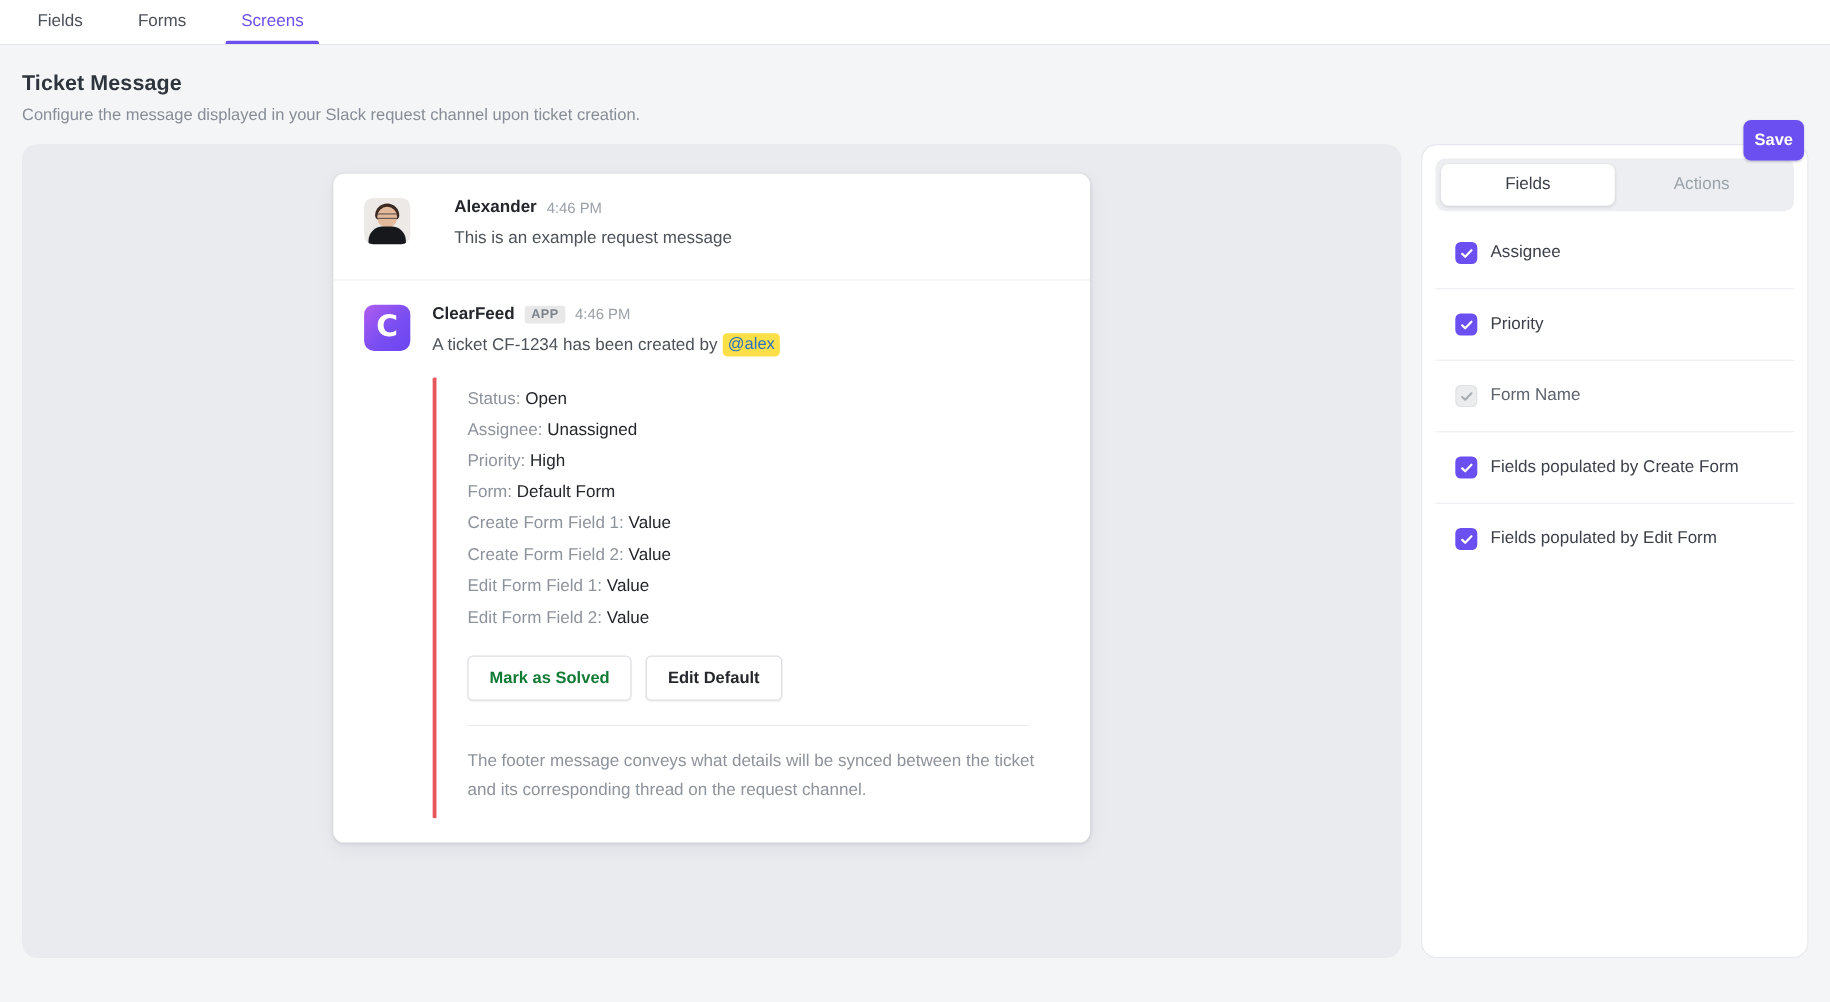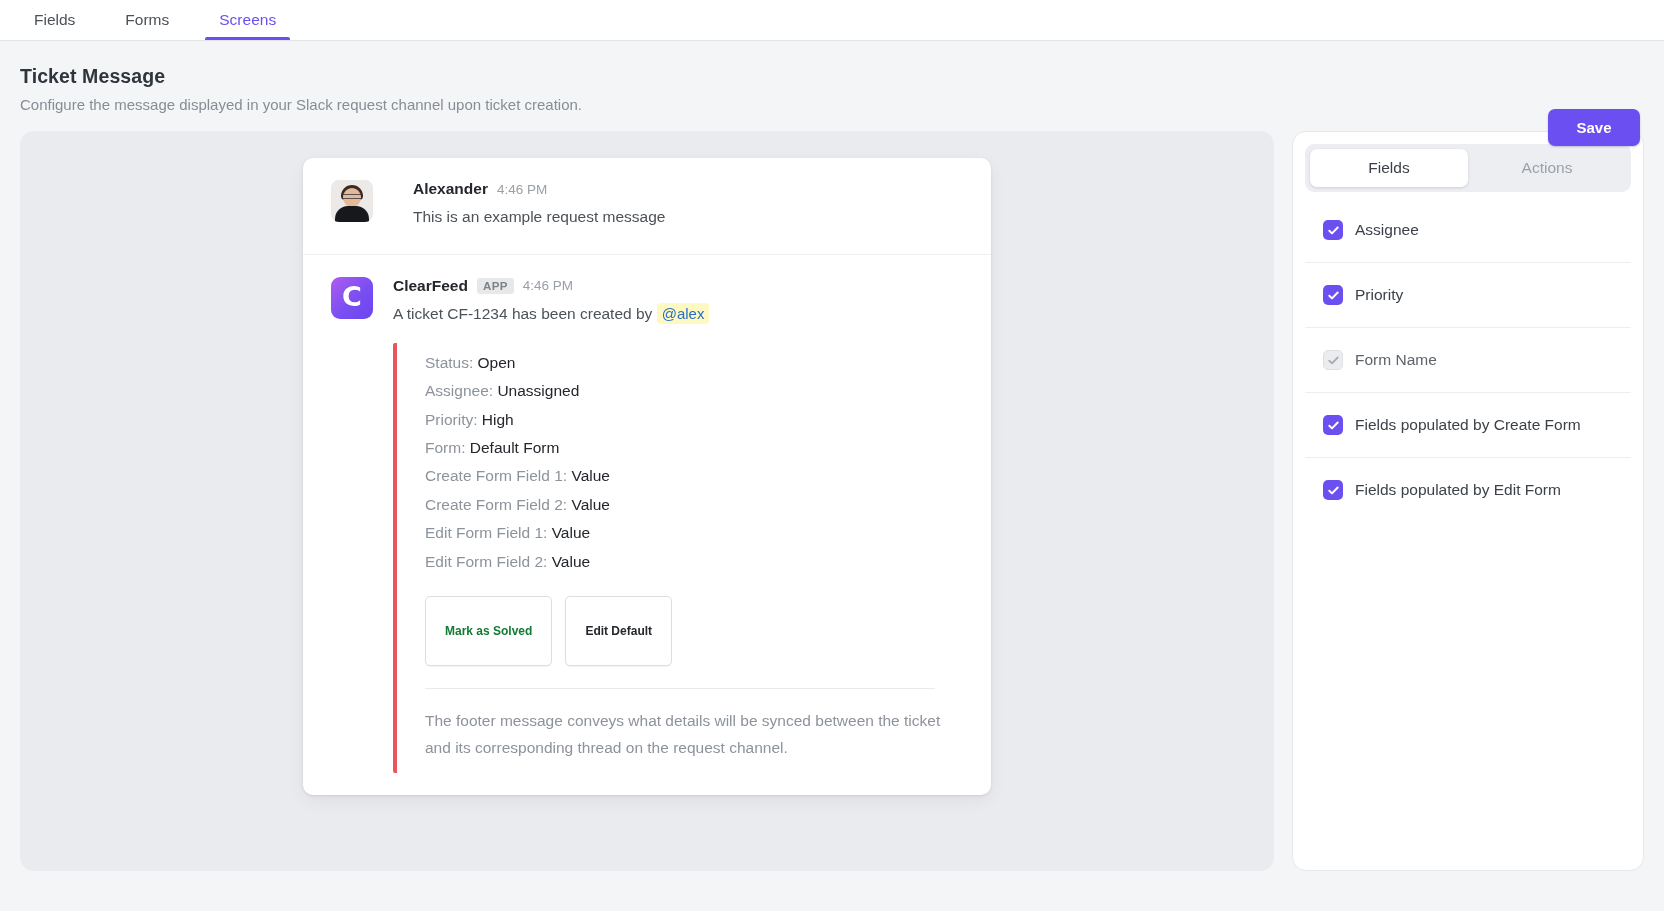--- a/index.html
+++ b/index.html
@@ -55,21 +55,21 @@
   }
   .page-subtitle {
     font-size: 15px;
     color: #878d96;
     margin: 0;
   }
   .save-button {
     position: absolute;
     right: 24px;
     top: 68px;
-    width: 92px;
+    width: 55px;
     height: 37px;
     background: #6c4ff0;
     color: #ffffff;
     border: none;
     border-radius: 7px;
     font-size: 15px;
     font-weight: 700;
     font-family: "Liberation Sans", sans-serif;
     cursor: pointer;
     box-shadow: 0 1px 2px rgba(50,40,120,.25);
@@ -189,21 +189,21 @@
   .msg-time {
     font-size: 13.5px;
     color: #9aa0a7;
   }
   .msg-text {
     font-size: 15.5px;
     color: #4c5259;
     line-height: 1.35;
   }
   .mention {
-    background: #fef9c3;
+    background: #fde047;
     color: #2a6ec4;
     border-radius: 4px;
     padding: 1.5px 5px 2.5px 5px;
     font-size: 15px;
   }
 
   
   .attachment {
     margin-top: 18px;
     border-left: 4px solid #e8555a;
@@ -222,22 +222,22 @@
   }
   .action-buttons {
     display: flex;
     gap: 13px;
     margin-top: 20px;
   }
   .slack-btn {
     background: #ffffff;
     border: 1px solid #dcdee1;
     border-radius: 5px;
-    padding: 27px 19px;
-    font-size: 12px;
+    padding: 11px 19px;
+    font-size: 15px;
     font-weight: 700;
     font-family: "Liberation Sans", sans-serif;
     color: #24272c;
     cursor: pointer;
     box-shadow: 0 1px 1px rgba(20,25,40,.05);
   }
   .slack-btn.solved { color: #117a34; }
   .attachment-divider {
     border: none;
     border-top: 1px solid #e8eaec;

